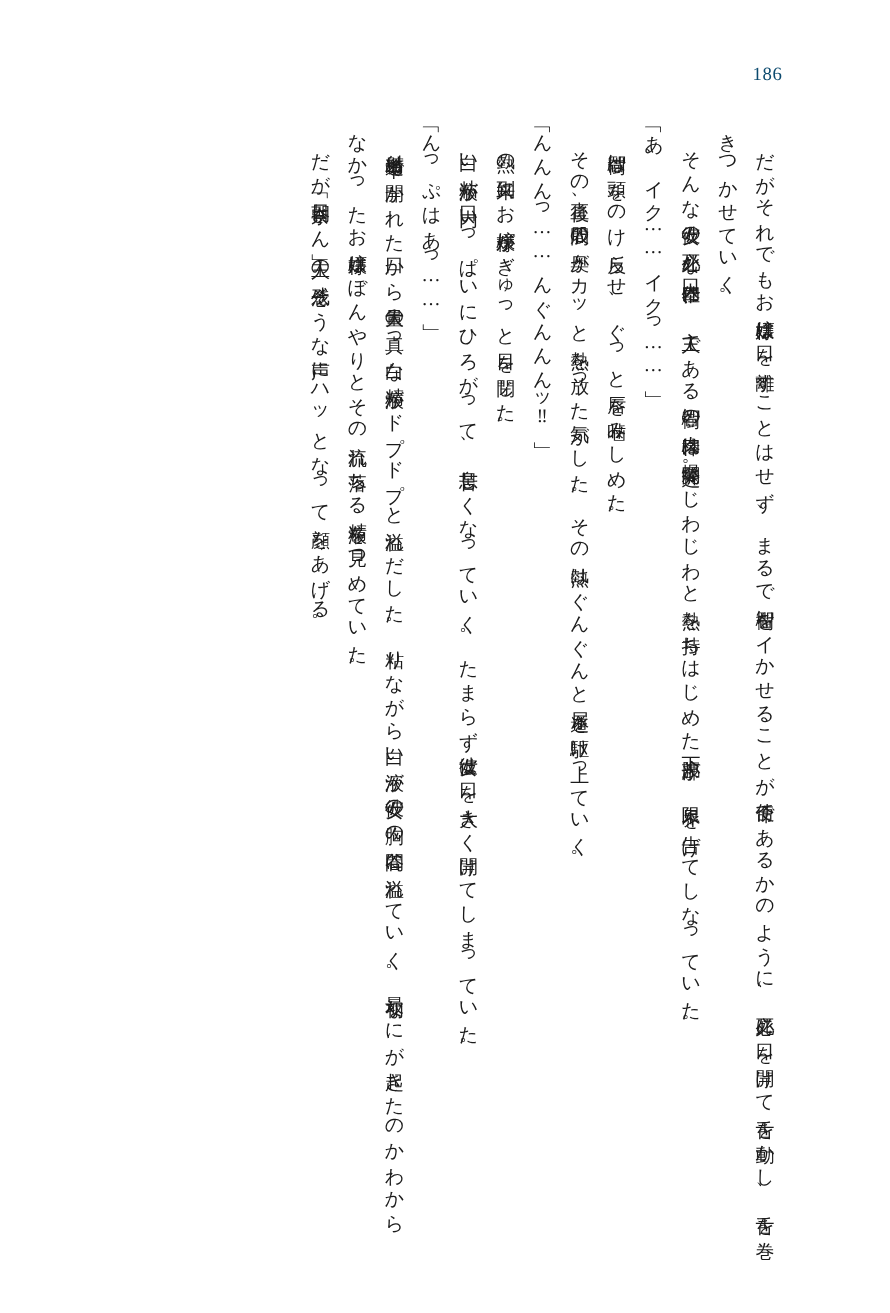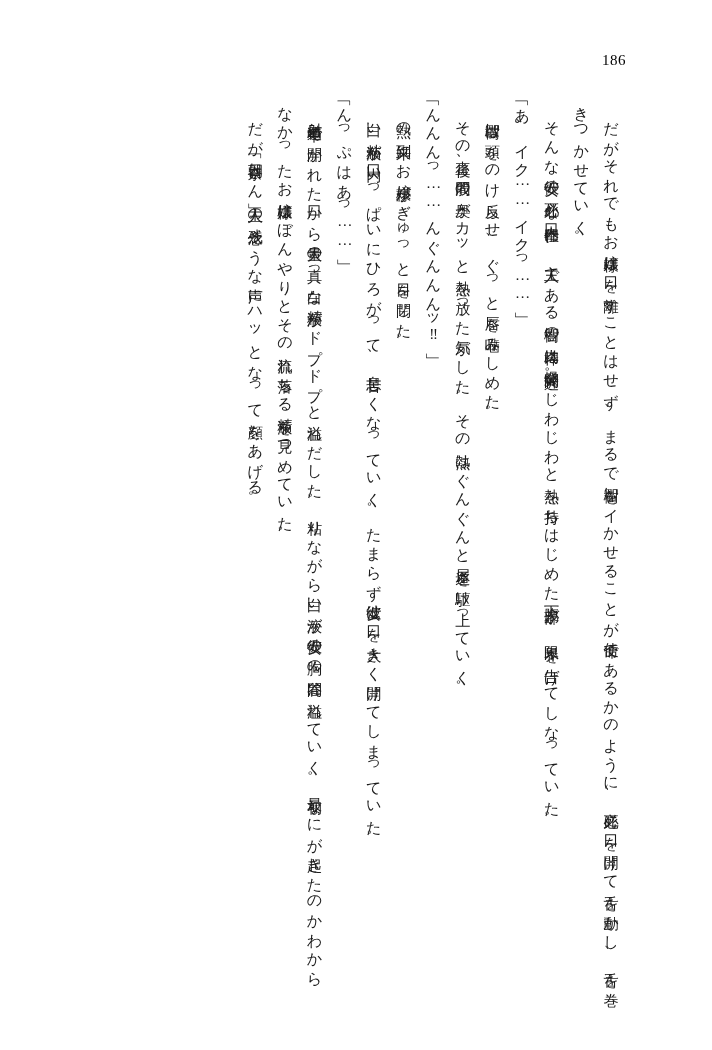--- a/index.html
+++ b/index.html
@@ -18,21 +18,21 @@
     background: #ffffff;
     overflow: hidden;
     box-sizing: border-box;
   }
   .page-number {
     position: absolute;
     top: 52px;
     right: 86px;
     font-size: 15px;
     letter-spacing: 0.5px;
-    color: #000000;
+    color: #0c4a6e;
     font-family: "Liberation Serif", "DejaVu Serif", serif;
   }
   .body-text {
     position: absolute;
     top: 96px;
     right: 86px;
     left: 86px;
     bottom: 60px;
     writing-mode: vertical-rl;
     -webkit-writing-mode: vertical-rl;

